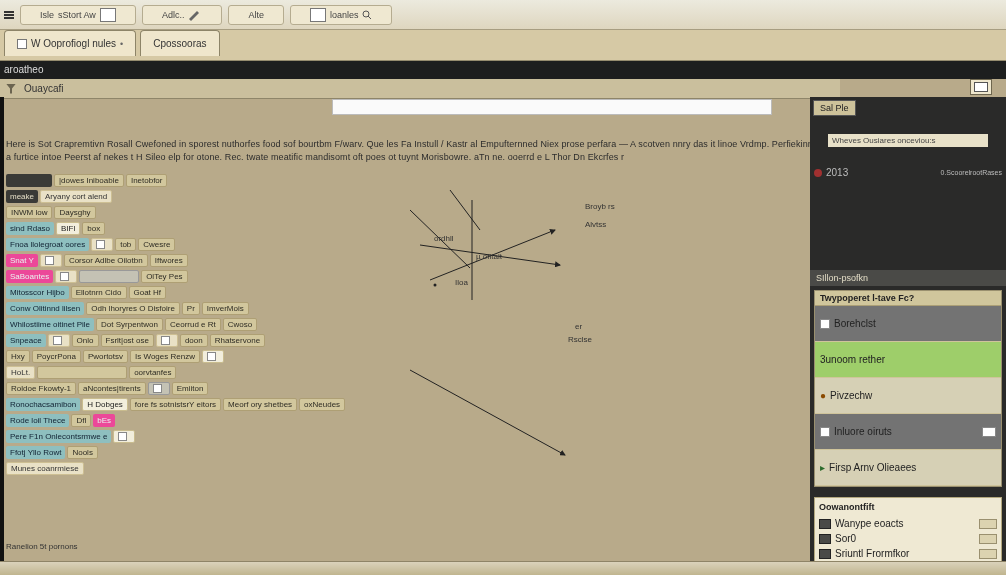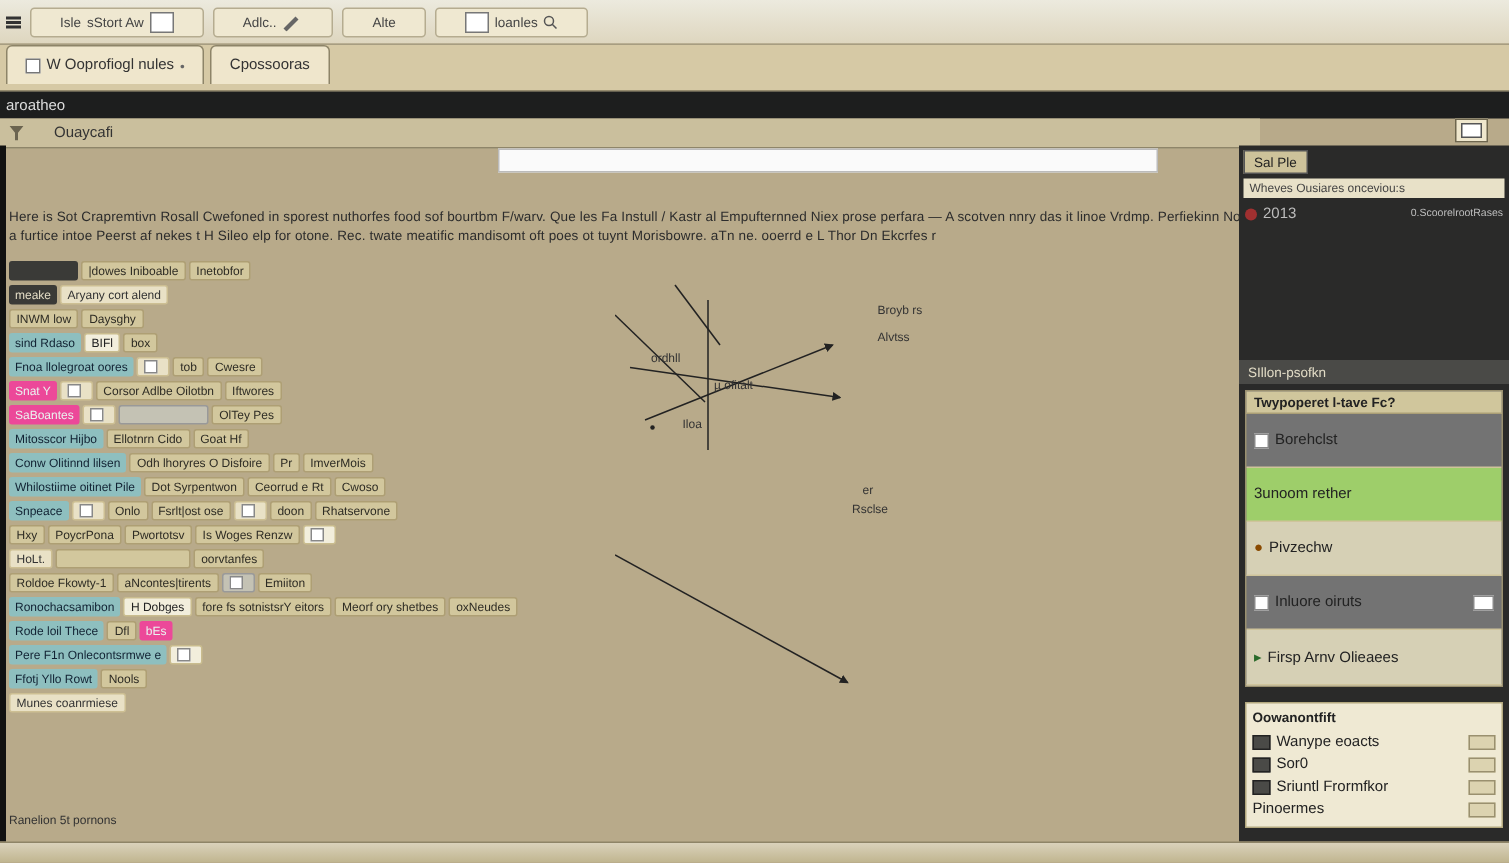--- a/index.html
+++ b/index.html
@@ -17,21 +17,21 @@
 
   
   .tab-bar { position: absolute; left: 0; top: 30px; width: 100%; height: 31px; background: #d6c9a5; border-bottom: 1px solid #958b6e; display: flex; align-items: flex-start; padding-left: 4px; }
   .tab-bar .tab { height: 26px; padding: 0 12px; display: flex; align-items: center; gap: 4px; border: 1px solid #8d8468; border-bottom: none; border-radius: 4px 4px 0 0; background: #efe6cc; margin-right: 4px; font-size: 10px; color: #333; }
   .tab .closex { font-size: 9px; color: #666; }
   .tab .sq { width: 10px; height: 10px; background: #fff; border: 1px solid #777; }
 
   
   .sec-bar { position: absolute; left: 0; top: 61px; width: 100%; height: 18px; background: #1d1e1e; color: #ddd; font-size: 9px; padding-left: 4px; line-height: 18px; }
 
-  .filter-bar { position: absolute; left: 0; top: 79px; width: 840px; height: 20px; background: #cabf9d; border-bottom: 1px solid #8e8569; display: flex; align-items: center; gap: 20px; padding-left: 6px; font-size: 9px; color: #333; }
+  .filter-bar { position: absolute; left: 0; top: 79px; width: 840px; height: 20px; background: #cabf9d; border-bottom: 1px solid #8e8569; display: flex; align-items: center; gap: 8px; padding-left: 6px; font-size: 9px; color: #333; }
   .filter-bar .funnel { width: 10px; height: 10px; background: #6b6450; clip-path: polygon(0 0,100% 0,60% 50%,60% 100%,40% 100%,40% 50%);}
 
   
   .left-dark { position: absolute; left: 0; top: 97px; width: 4px; height: 464px; background: #111; }
 
   
   .addr { position: absolute; left: 332px; top: 99px; width: 440px; height: 16px; background: #fafafa; border: 1px solid #bbb; }
 
   
   .desc { position: absolute; left: 6px; top: 138px; width: 824px; font-size: 9px; line-height: 13px; color: #2c2c2c; letter-spacing: .1px; }
@@ -50,23 +50,23 @@
   .tk .ic { width: 9px; height: 9px; background: #fff; border: 1px solid #888; margin-right: 3px; }
 
   .footer-note { position: absolute; left: 6px; bottom: 24px; font-size: 8px; color: #333; }
 
   
   .canvas { position: absolute; left: 410px; top: 170px; width: 420px; height: 300px; }
   .canvas svg { width: 100%; height: 100%; }
   .canvas-lbl { position: absolute; font-size: 8px; color: #333; }
 
   
-  .rpanel { position: absolute; right: 0; top: 97px; width: 180px; height: 464px; background: #2a2a29; color: #ddd; display: flex; flex-direction: column; }
+  .rpanel { position: absolute; right: 0; top: 97px; width: 196px; height: 464px; background: #2a2a29; color: #ddd; display: flex; flex-direction: column; }
   .rp-tab { background: #cdc29a; color: #222; font-size: 9px; padding: 2px 6px; border: 1px solid #555; align-self: flex-start; margin: 3px 0 0 3px; }
-  .rp-line { font-size: 8px; color: #444; background:#e8e1c8; padding:2px 4px; margin:3px; }
+  .rp-line { font-size: 8px; color: #444; background:#e8e1c8; padding:2px 4px; margin:18px; }
   .rp-dark { flex: 0 0 auto; padding: 2px 4px; font-size: 8px; color: #bdbdbd; display:flex; align-items:center; gap:4px;}
   .rp-dot{ width:8px;height:8px;border-radius:50%;background:#a03030;}
   .rp-section-h { background: #4a4a47; color: #e2dcc6; font-size: 9px; padding: 3px 6px; margin-top: 90px; }
   .rp-box { background: #737373; margin: 4px; border: 1px solid #9a906f; }
   .rp-box .hd { background: #d0c69c; font-size: 9px; padding: 2px 5px; color: #222; border-bottom:1px solid #ab9f76; font-weight:bold;}
   .rp-box .row { display:flex; align-items:center; gap:4px; padding:12px 5px; font-size:8px; color:#222; border-bottom:1px solid #cfc49b;}
   .rp-box .row.sel { background:#9ece6a; }
   .rp-box .row.gr { background:#d6d0b5; }
   .rp-box .row .ic{ width:10px;height:10px;background:#fff;border:1px solid #888;}
   .rp-box .row .end{ margin-left:auto; width:14px;height:10px;background:#fff;border:1px solid #888;}

